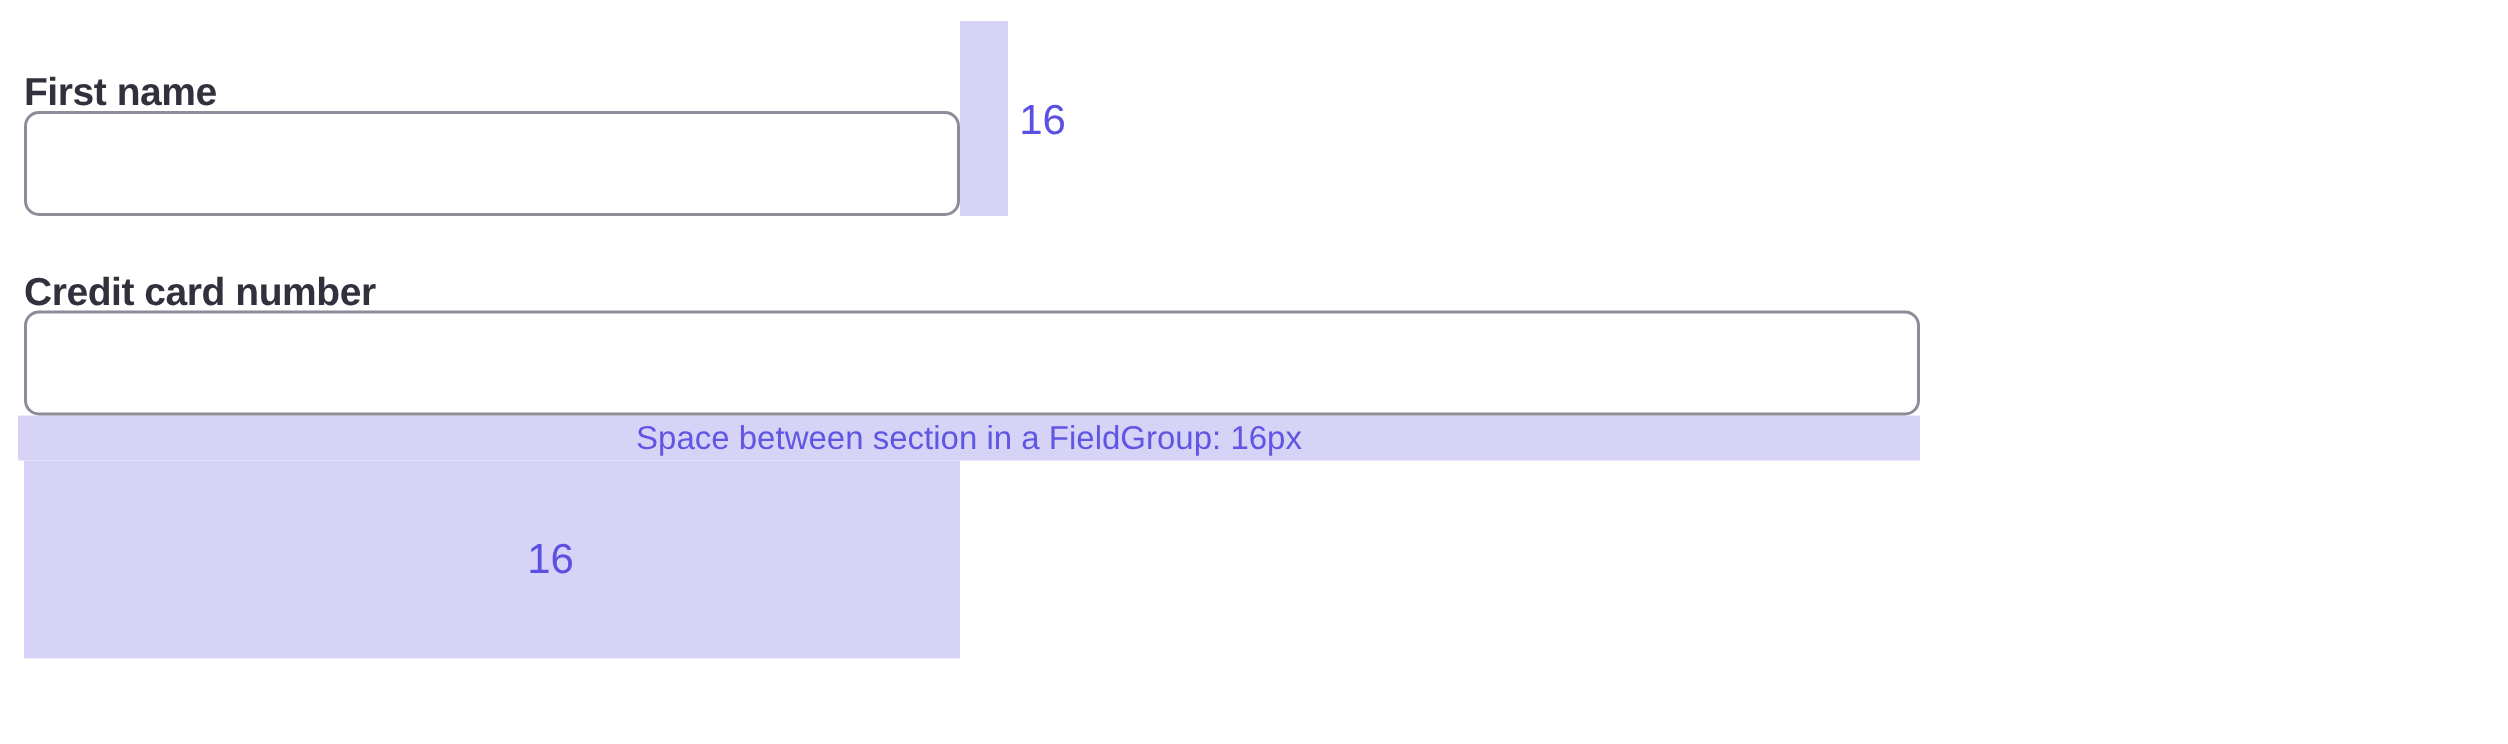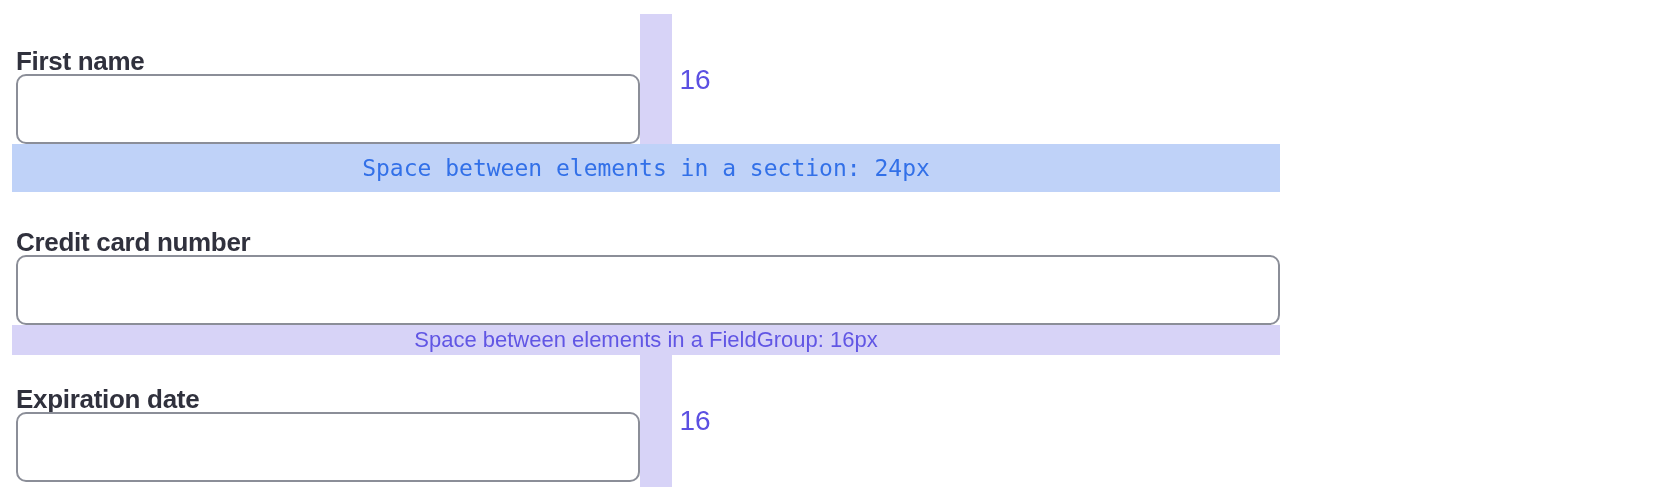--- a/index.html
+++ b/index.html
@@ -80,38 +80,31 @@
       <div class="fcol">
         <div class="flabel">First name</div>
         <input type="text" class="finput" value="" style="">
       </div>
       <div class="gapcol">
         <div class="gapband"></div>
         <div class="gapnum">16</div>
       </div>
     </div>
 
-    <div class="band band-section">
-      <span>Space between elements in a section: 24px</span>
-    </div>
 
     <div class="single">
       <div class="flabel">Credit card number</div>
       <input type="text" class="finput" value="" style="">
     </div>
 
     <div class="band band-group">
-      <span>Space between elements in a FieldGroup: 16px</span>
+      <span>Space between section in a FieldGroup: 16px</span>
     </div>
 
     <div class="frow row-b">
-      <div class="fcol">
-        <div class="flabel">Expiration date</div>
-        <input type="text" class="finput" value="" style="">
-      </div>
       <div class="gapcol">
         <div class="gapband"></div>
         <div class="gapnum">16</div>
       </div>
     </div>
 
   </div>
 </div>
 
 </body></html>

